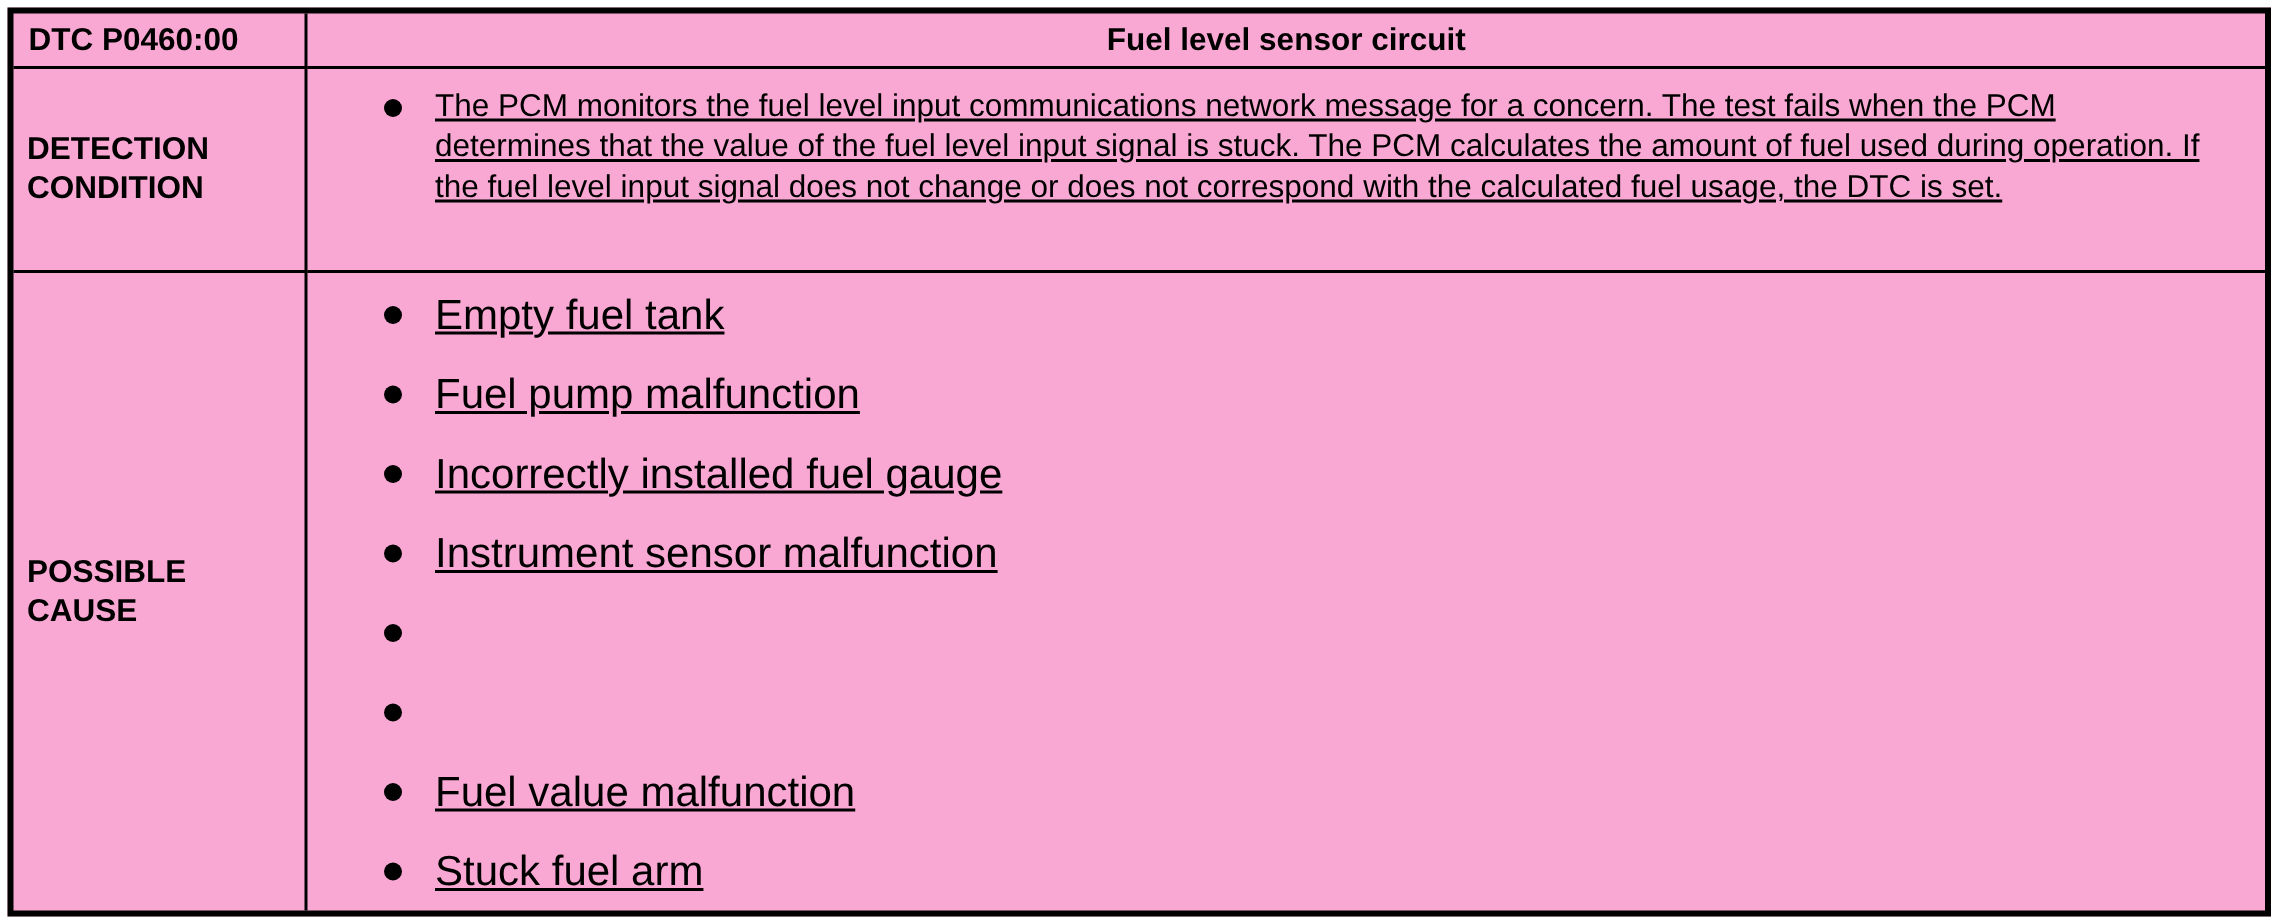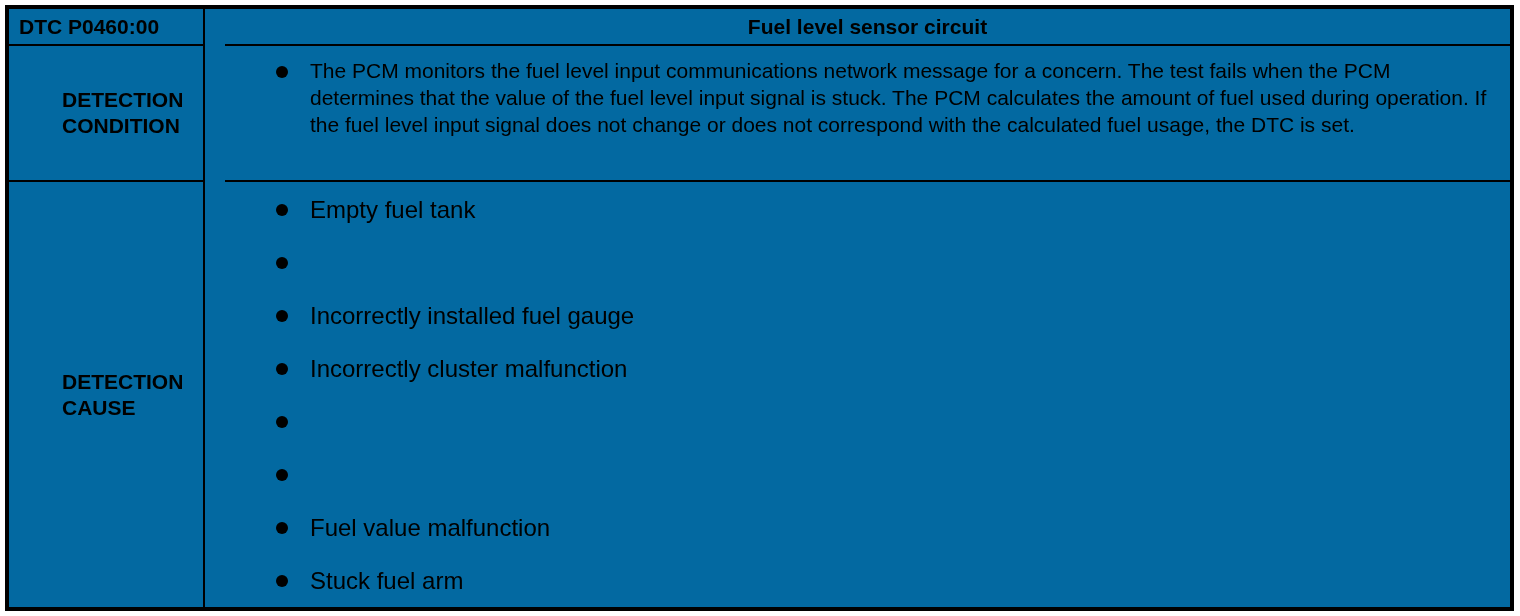--- a/index.html
+++ b/index.html
@@ -11,68 +11,68 @@
     overflow: hidden;
   }
   .dtc-table {
     position: absolute;
     left: 5px; top: 5px;
     width: 1509px; height: 606px;
     border: 4px solid #000000;
     display: grid;
     grid-template-columns: 196px 1fr;
     grid-template-rows: 37px 136px 1fr;
-    background: #0369a1;
+    background: #f9a8d4;
   }
   .cell {
     border-right: 2px solid #000000;
     border-bottom: 2px solid #000000;
     overflow: hidden;
   }
-  .cell.last-col { border-right: none; margin-left: 20px; }
+  .cell.last-col { border-right: none; }
   .cell.last-row { border-bottom: none; }
 
   .code-cell {
     display: flex; align-items: center;
     padding-left: 10px;
     font-weight: bold; font-size: 21px;
     white-space: nowrap;
   }
   .title-cell {
     display: flex; align-items: center; justify-content: center;
     font-weight: bold; font-size: 21px;
   }
   .label-cell {
     display: flex; align-items: center;
     padding-left: 9px; padding-right: 4px;
     font-weight: bold; font-size: 21px;
     line-height: 26px;
   }
-  .label-cell span { max-width: 150px; margin-left: 44px; }
+  .label-cell span { max-width: 150px; }
 
-  ul.bullet-list { list-style: none; }
+  ul.bullet-list { list-style: none; text-decoration: underline; }
 
   
   .para-list { padding: 11px 0 0 51px; }
   .para-list .bullet-item { display: flex; align-items: flex-start; }
   .para-list .bullet-dot { margin-top: 9px; }
   .para-list .bullet-text {
     max-width: 1190px;
     font-size: 21px;
     line-height: 27px;
   }
 
   
   .spaced-list { padding: 1px 0 0 51px; }
   .spaced-list .bullet-item {
     height: 53px;
     display: flex; align-items: center;
   }
   .spaced-list .bullet-text {
-    font-size: 24px;
+    font-size: 28px;
     white-space: nowrap;
   }
   .bullet-dot {
     flex: 0 0 auto;
     width: 12px; height: 12px;
     background: #000000;
     border-radius: 50%;
     margin-right: 22px;
   }
 </style>
@@ -96,39 +96,40 @@
   <div class="cell last-col">
     <ul class="bullet-list para-list">
         <li class="bullet-item">
           <span class="bullet-dot"></span>
           <span class="bullet-text">The PCM monitors the fuel level input communications network message for a concern. The test fails when the PCM determines that the value of the fuel level input signal is stuck. The PCM calculates the amount of fuel used during operation. If the fuel level input signal does not change or does not correspond with the calculated fuel usage, the DTC is set.</span>
         </li>
       </ul>
   </div>
 
   <div class="cell last-row label-cell">
-    <span>DETECTION CAUSE</span>
+    <span>POSSIBLE CAUSE</span>
   </div>
 
   <div class="cell last-col last-row">
     <ul class="bullet-list spaced-list">
         <li class="bullet-item">
           <span class="bullet-dot"></span>
           <span class="bullet-text">Empty fuel tank</span>
         </li>
         <li class="bullet-item">
           <span class="bullet-dot"></span>
+          <span class="bullet-text">Fuel pump malfunction</span>
         </li>
         <li class="bullet-item">
           <span class="bullet-dot"></span>
           <span class="bullet-text">Incorrectly installed fuel gauge</span>
         </li>
         <li class="bullet-item">
           <span class="bullet-dot"></span>
-          <span class="bullet-text">Incorrectly cluster malfunction</span>
+          <span class="bullet-text">Instrument sensor malfunction</span>
         </li>
         <li class="bullet-item">
           <span class="bullet-dot"></span>
         </li>
         <li class="bullet-item">
           <span class="bullet-dot"></span>
         </li>
         <li class="bullet-item">
           <span class="bullet-dot"></span>
           <span class="bullet-text">Fuel value malfunction</span>

